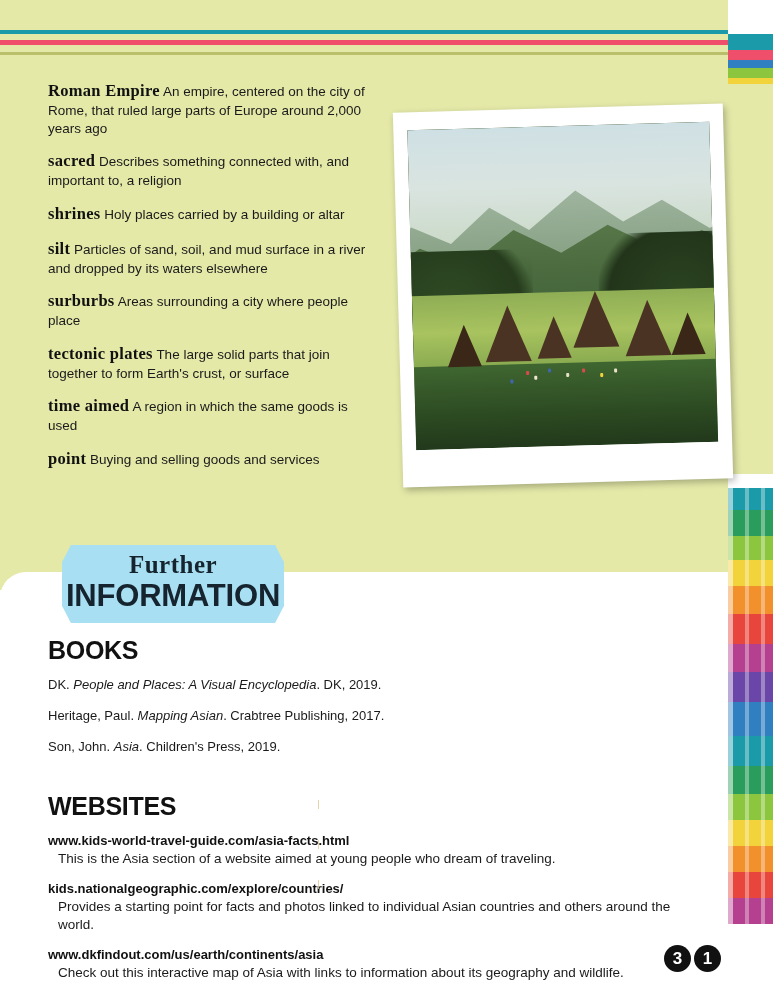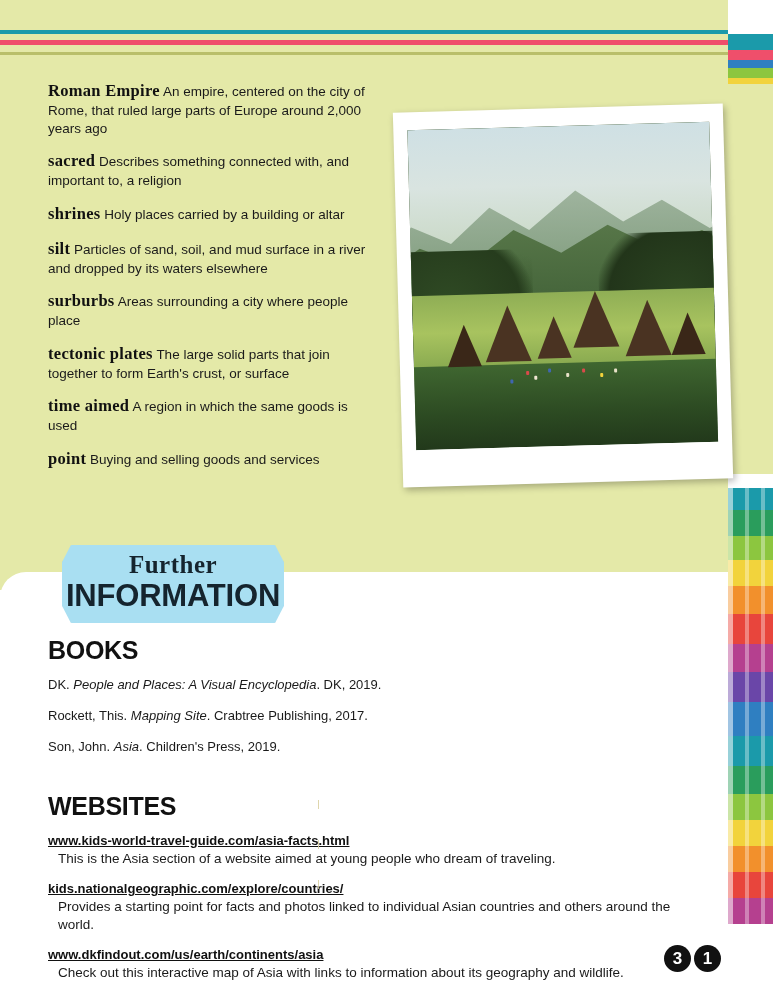--- a/index.html
+++ b/index.html
@@ -217,21 +217,20 @@
   .book-item i { font-style: italic; }
 
   .websites-title { margin-top: 36px; }
   .web-item { margin-bottom: 14px; }
   .web-url {
     font-family: "Liberation Sans", sans-serif;
     font-weight: bold;
     font-size: 13px;
     color: #111111;
     margin-bottom: 2px;
-    text-decoration: underline;
   }
   .web-desc {
     font-size: 13.5px;
     color: #1a1a1a;
     padding-left: 10px;
     line-height: 1.3;
   }
 
   
   .page-num {
@@ -380,21 +379,21 @@
     <div class="line2">INFORMATION</div>
   </div>
 
   <div class="lower">
     <h2 class="section-title">BOOKS</h2>
 
     <div class="book-item">
       <span>DK. </span><i>People and Places: A Visual Encyclopedia</i><span>. DK, 2019.</span>
     </div>
     <div class="book-item">
-      <span>Rockett, This. </span><i>Mapping Site</i><span>. Crabtree Publishing, 2017.</span>
+      <span>Heritage, Paul. </span><i>Mapping Asian</i><span>. Crabtree Publishing, 2017.</span>
     </div>
     <div class="book-item">
       <span>Son, John. </span><i>Asia</i><span>. Children's Press, 2019.</span>
     </div>
 
     <h2 class="section-title websites-title">WEBSITES</h2>
 
     <div class="web-item">
       <div class="web-url">www.kids-world-travel-guide.com/asia-facts.html</div>
       <div class="web-desc">This is the Asia section of a website aimed at young people who dream of traveling.</div>

